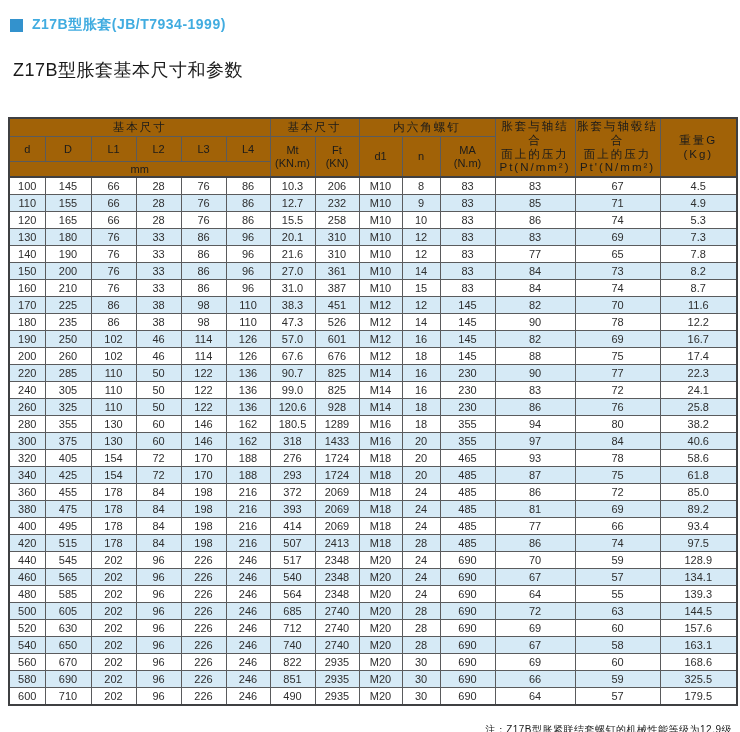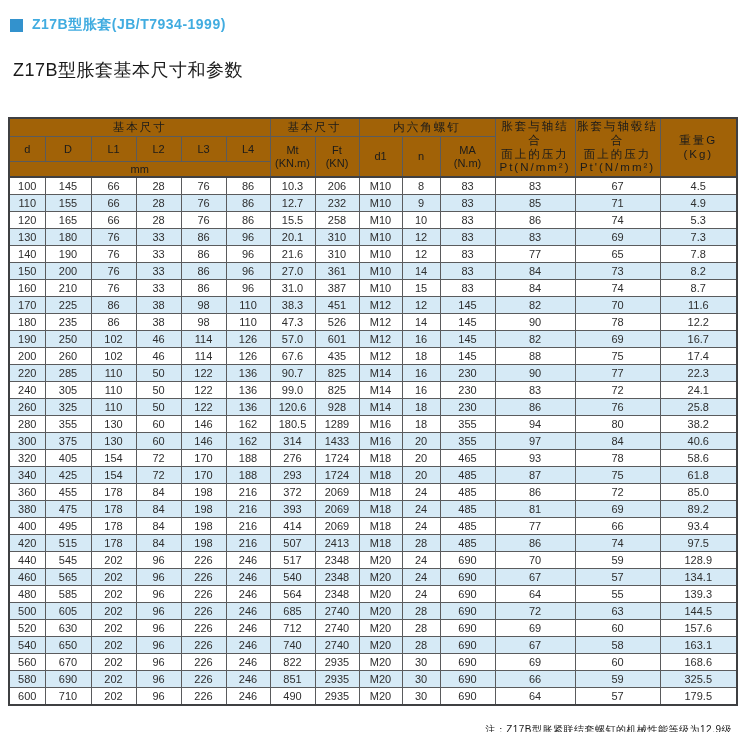--- a/index.html
+++ b/index.html
@@ -327,21 +327,21 @@
           <td>16.7</td>
         </tr>
         <tr>
           <td>200</td>
           <td>260</td>
           <td>102</td>
           <td>46</td>
           <td>114</td>
           <td>126</td>
           <td>67.6</td>
-          <td>435</td>
+          <td>676</td>
           <td>M12</td>
           <td>18</td>
           <td>145</td>
           <td>88</td>
           <td>75</td>
           <td>17.4</td>
         </tr>
         <tr>
           <td>220</td>
           <td>285</td>
@@ -406,21 +406,21 @@
           <td>80</td>
           <td>38.2</td>
         </tr>
         <tr>
           <td>300</td>
           <td>375</td>
           <td>130</td>
           <td>60</td>
           <td>146</td>
           <td>162</td>
-          <td>314</td>
+          <td>318</td>
           <td>1433</td>
           <td>M16</td>
           <td>20</td>
           <td>355</td>
           <td>97</td>
           <td>84</td>
           <td>40.6</td>
         </tr>
         <tr>
           <td>320</td>

